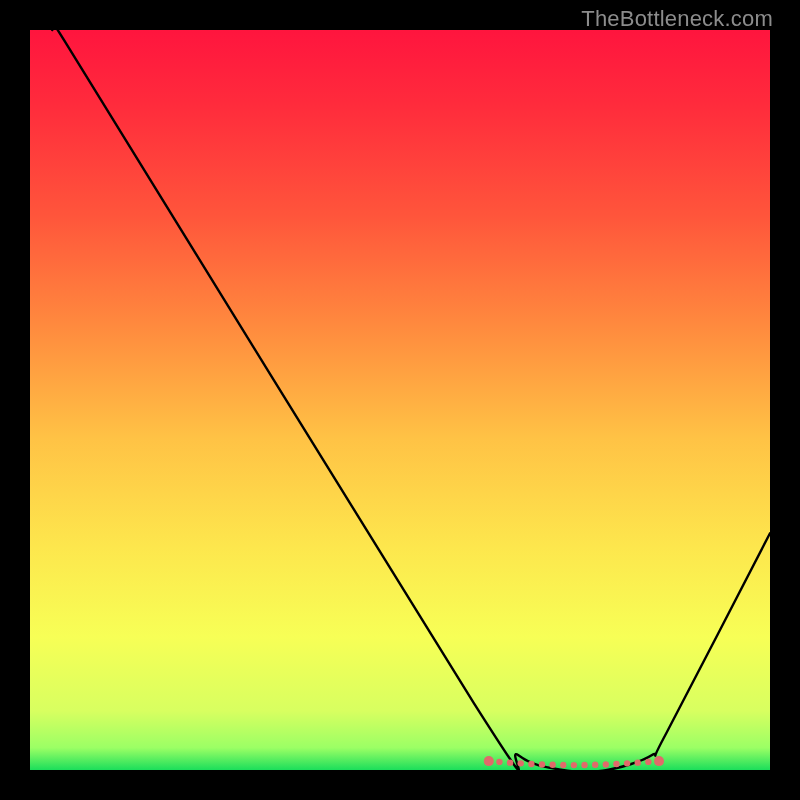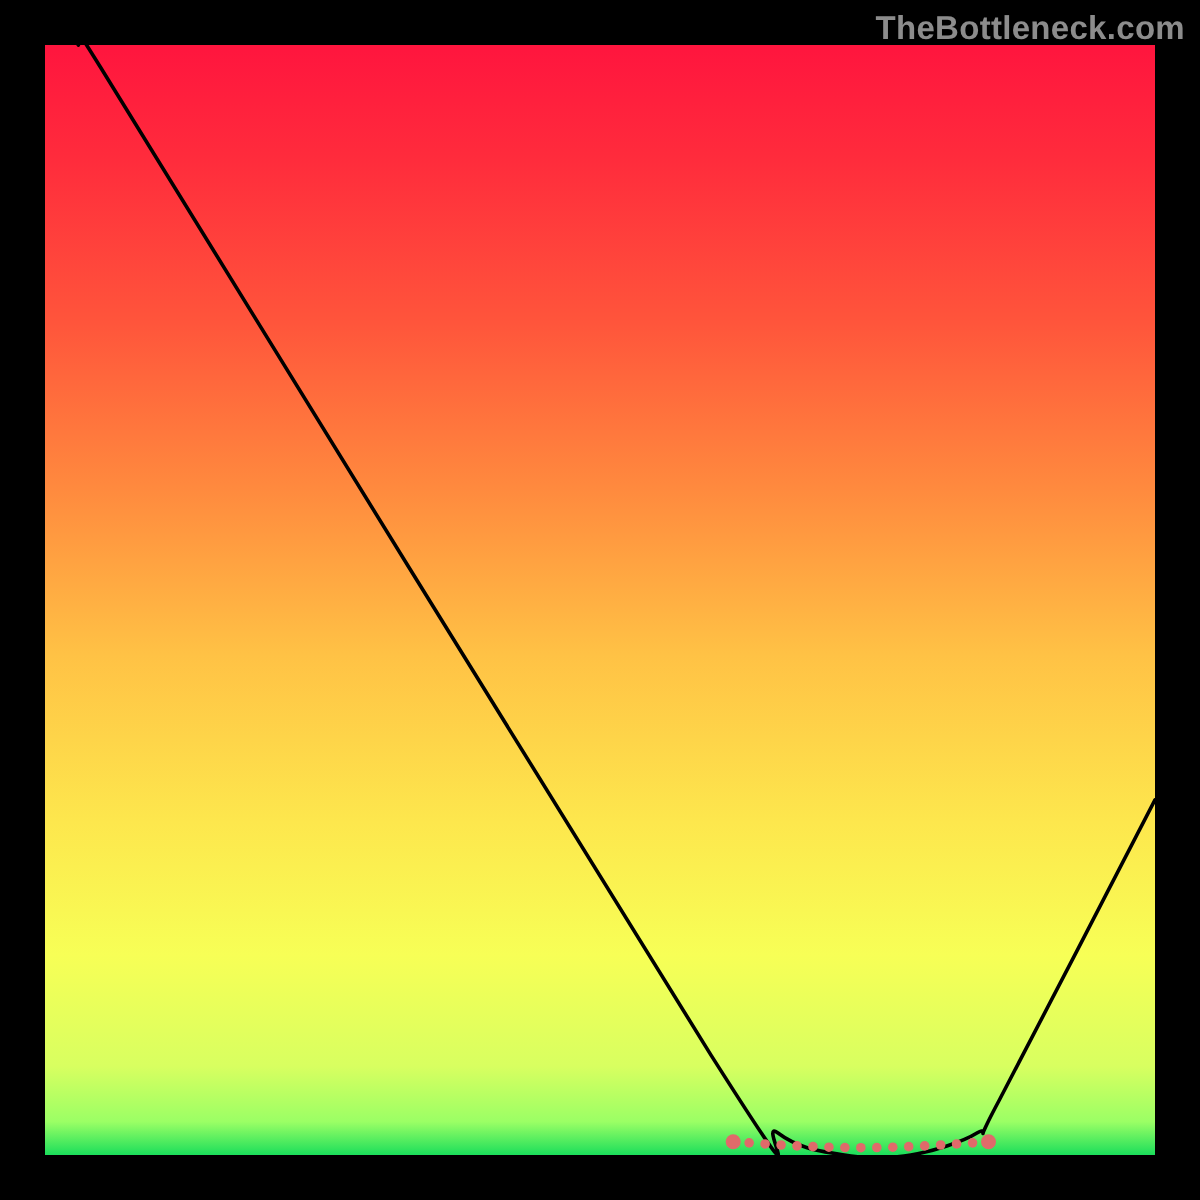--- a/index.html
+++ b/index.html
@@ -22,24 +22,24 @@
     position: absolute;
     left: 30px;
     top: 30px;
     width: 740px;
     height: 740px;
     overflow: hidden;
   }
   .credit {
     position: absolute;
     top: 6px;
-    right: 10px;
+    right: 27px;
     font-family: Arial, Helvetica, sans-serif;
     font-size: 22px;
-    font-weight: 700;
+    font-weight: 400;
     color: #8c8c8c;
     letter-spacing: 0.2px;
     margin-left: 40px;
   }
   svg {
     display: block;
   }
 </style>
 </head>
 <body>

